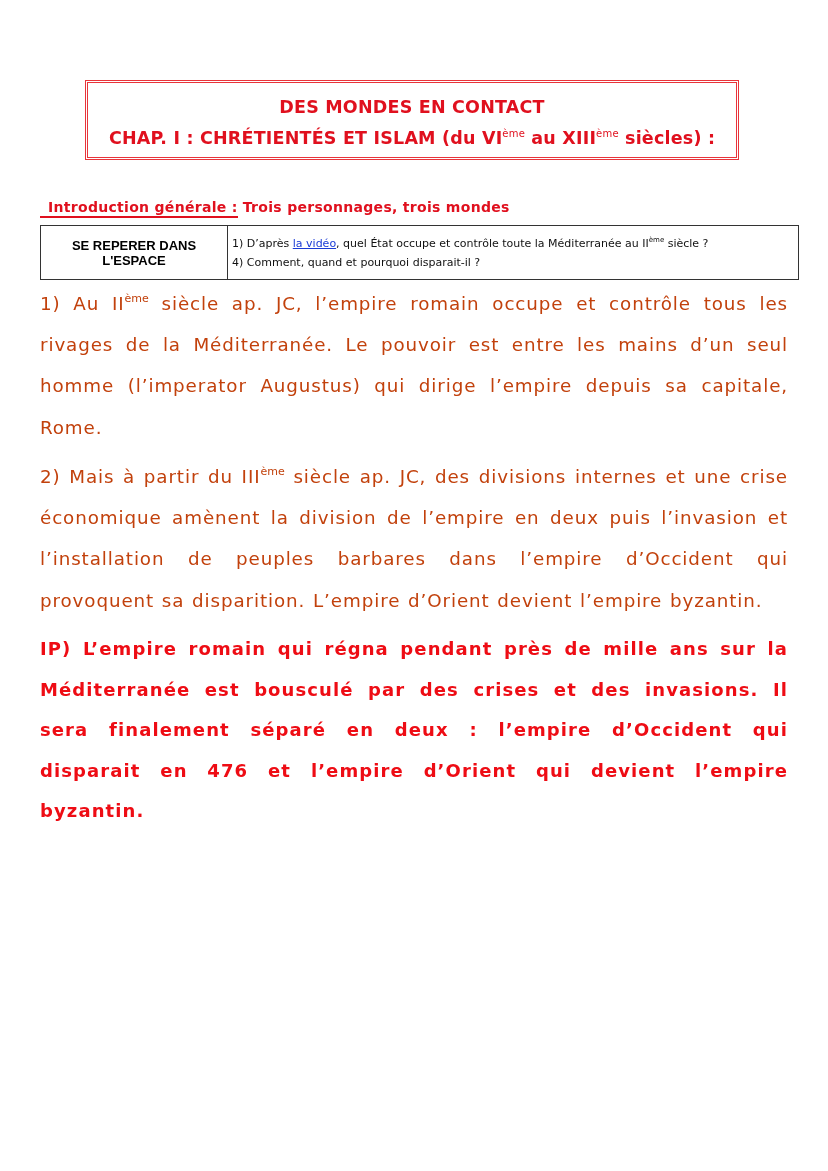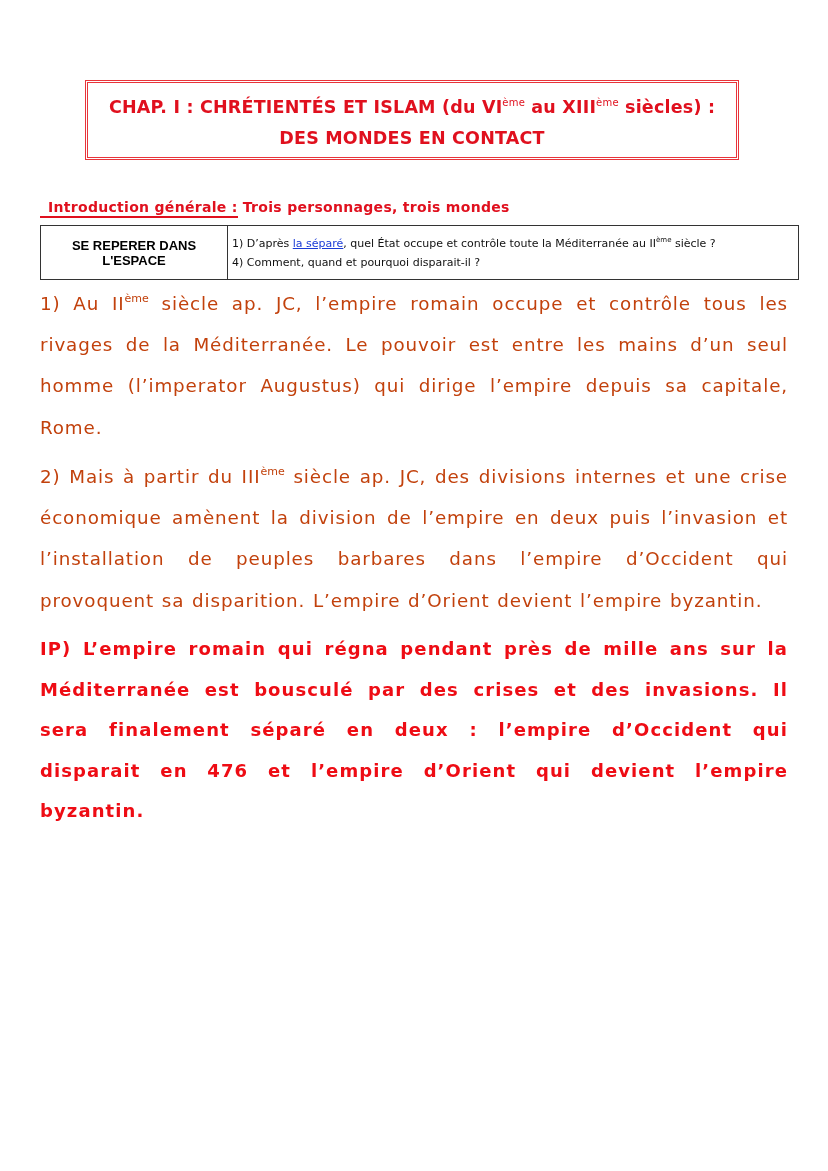--- a/index.html
+++ b/index.html
@@ -37,32 +37,32 @@
   .blue sup { font-size: 11px; vertical-align: 8px; line-height: 0; letter-spacing: 0; }
   .red { color: #ee0c14; font-weight: bold; font-size: 18px; line-height: 40.5px; letter-spacing: 1.1px; word-spacing: 2px; }
   #p1 { top: 283px; }
   #p2 { top: 456px; }
   #p3 { top: 629px; }
 </style>
 </head>
 <body>
 
 <div class="title-box">
+  <div>DES MONDES EN CONTACT</div>
   <div><span>CHAP. I : CHRÉTIENTÉS ET ISLAM (du VI</span><sup>ème</sup><span> au XIII</span><sup>ème</sup><span> siècles) :</span></div>
-  <div>DES MONDES EN CONTACT</div>
 </div>
 
 <div class="intro"><span class="label">Introduction générale :</span><span> Trois personnages, trois mondes</span></div>
 
 <table class="reperer">
   <tbody>
       <tr>
     <td class="lab">SE REPERER DANS L'ESPACE</td>
     <td class="qs">
-      <div><span>1) D’après </span><a>la séparé</a><span>, quel État occupe et contrôle toute la Méditerranée au II</span><sup>ème</sup><span> siècle ?</span></div>
+      <div><span>1) D’après </span><a>la vidéo</a><span>, quel État occupe et contrôle toute la Méditerranée au II</span><sup>ème</sup><span> siècle ?</span></div>
       <div>4) Comment, quand et pourquoi disparait-il ?</div>
     </td>
   </tr>
 </tbody>
   </table>
 
 <div id="p1" class="para blue"><span>1) Au II</span><sup>ème</sup><span> siècle ap. JC, l’empire romain occupe et contrôle tous les rivages de la Méditerranée. Le pouvoir est entre les mains d’un seul homme (l’imperator Augustus) qui dirige l’empire depuis sa capitale, Rome.</span></div>
 
 <div id="p2" class="para blue"><span>2) Mais à partir du III</span><sup>ème</sup><span> siècle ap. JC, des divisions internes et une crise économique amènent la division de l’empire en deux puis l’invasion et l’installation de peuples barbares dans l’empire d’Occident qui provoquent sa disparition. L’empire d’Orient devient l’empire byzantin.</span></div>
 

